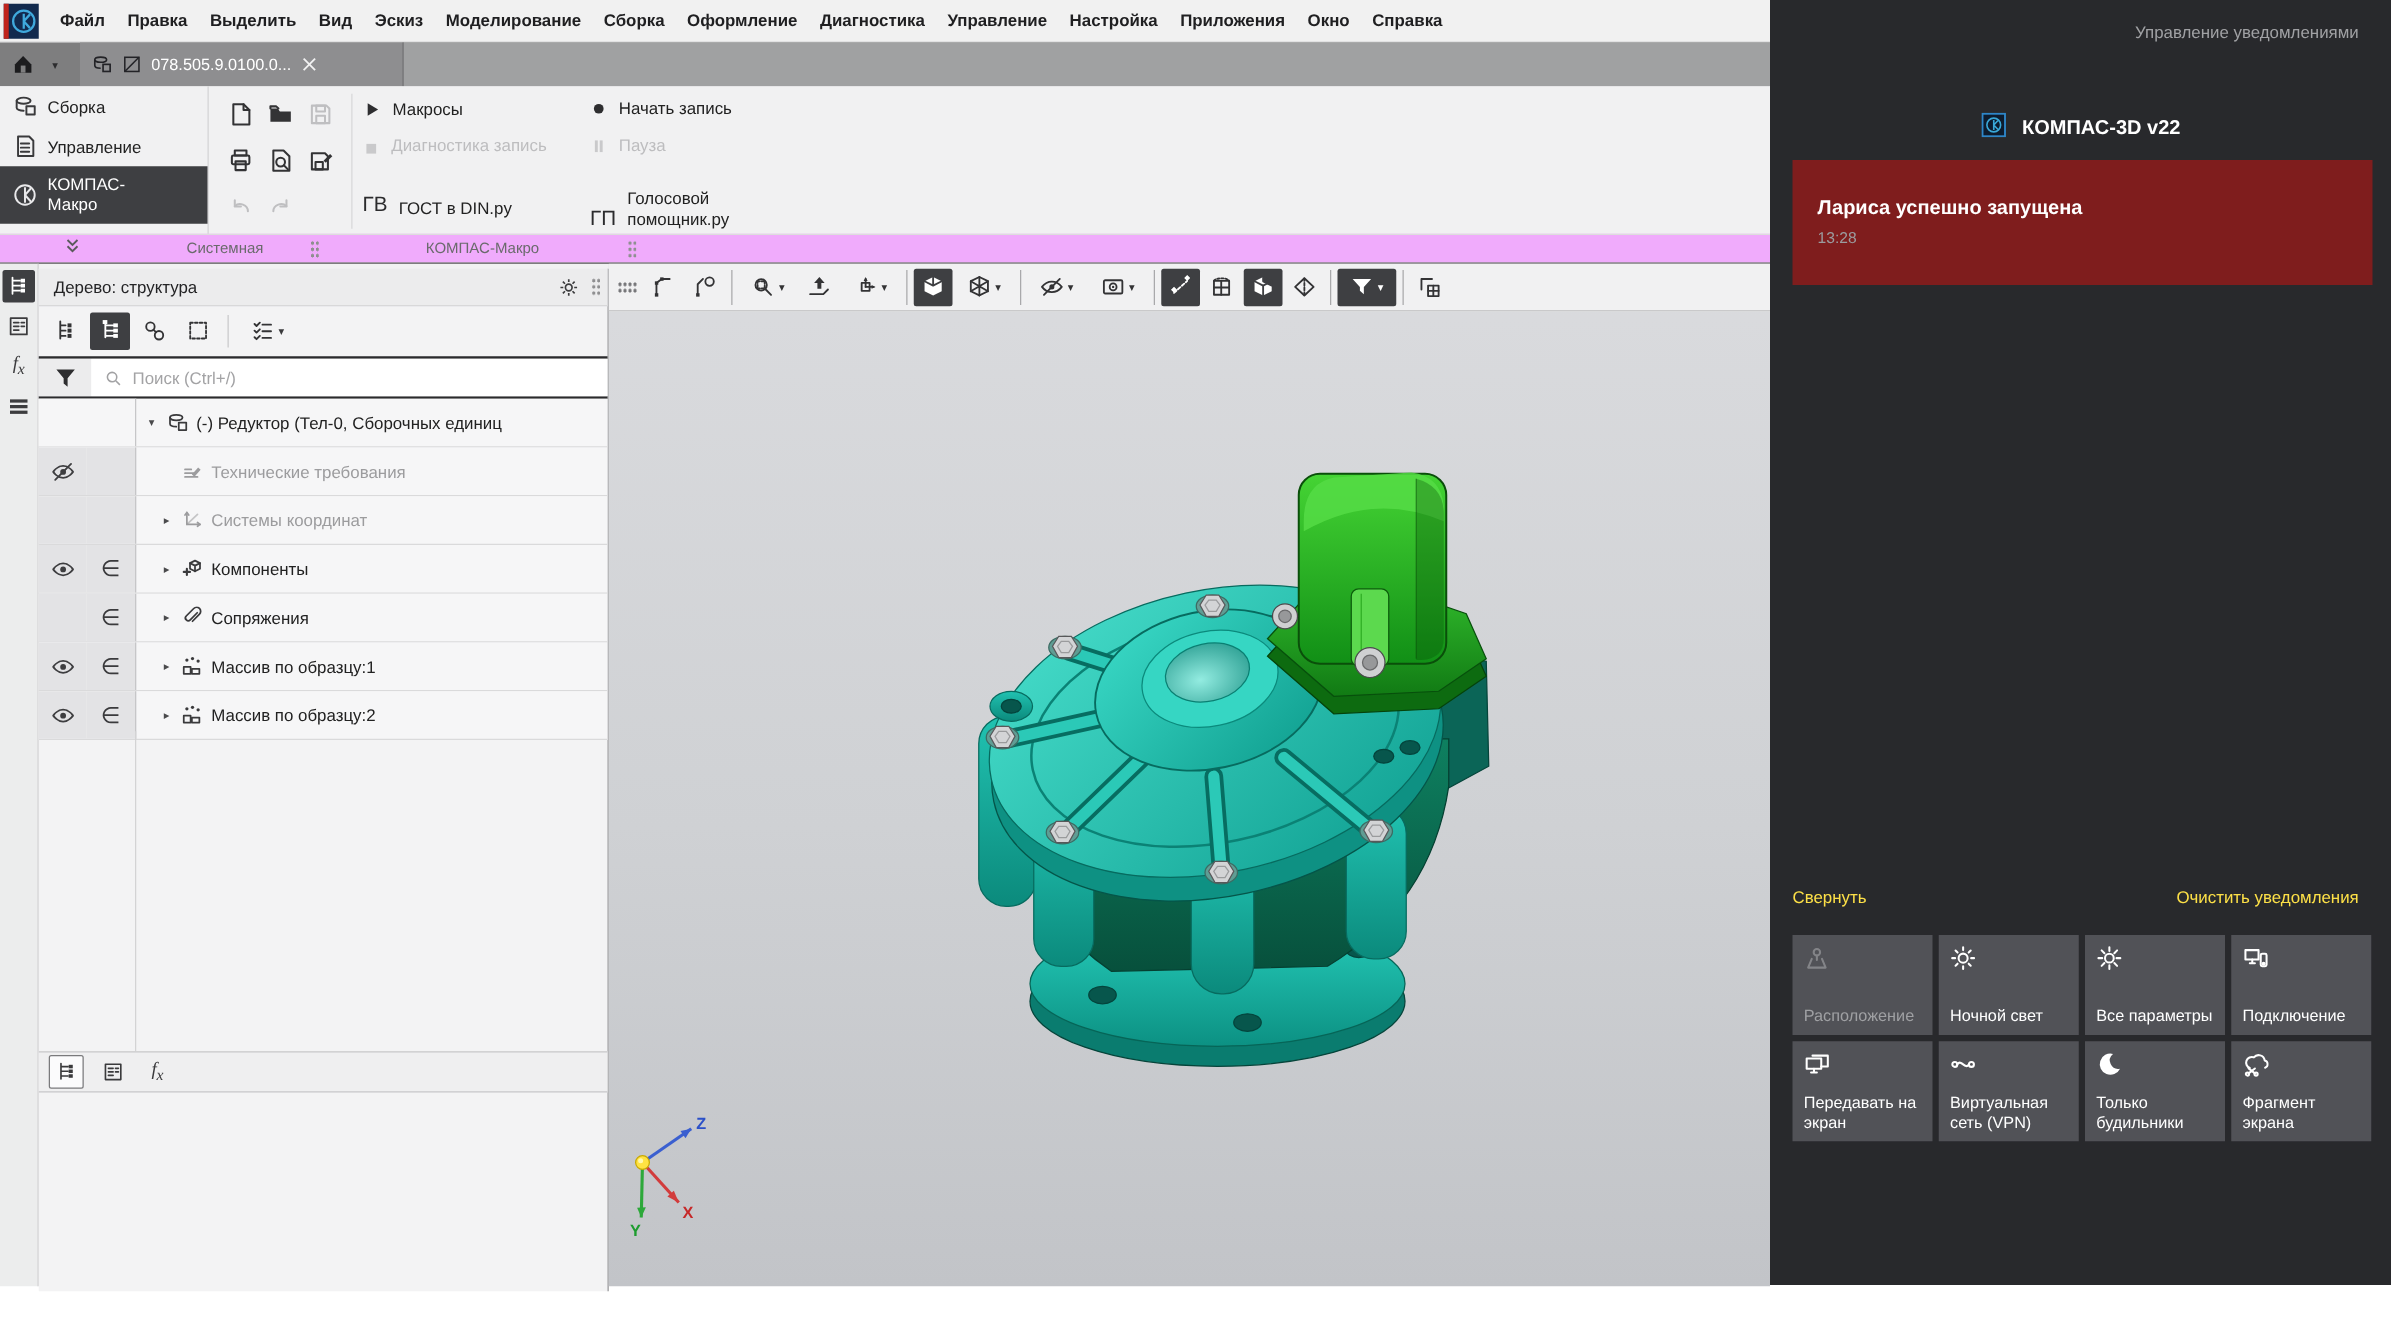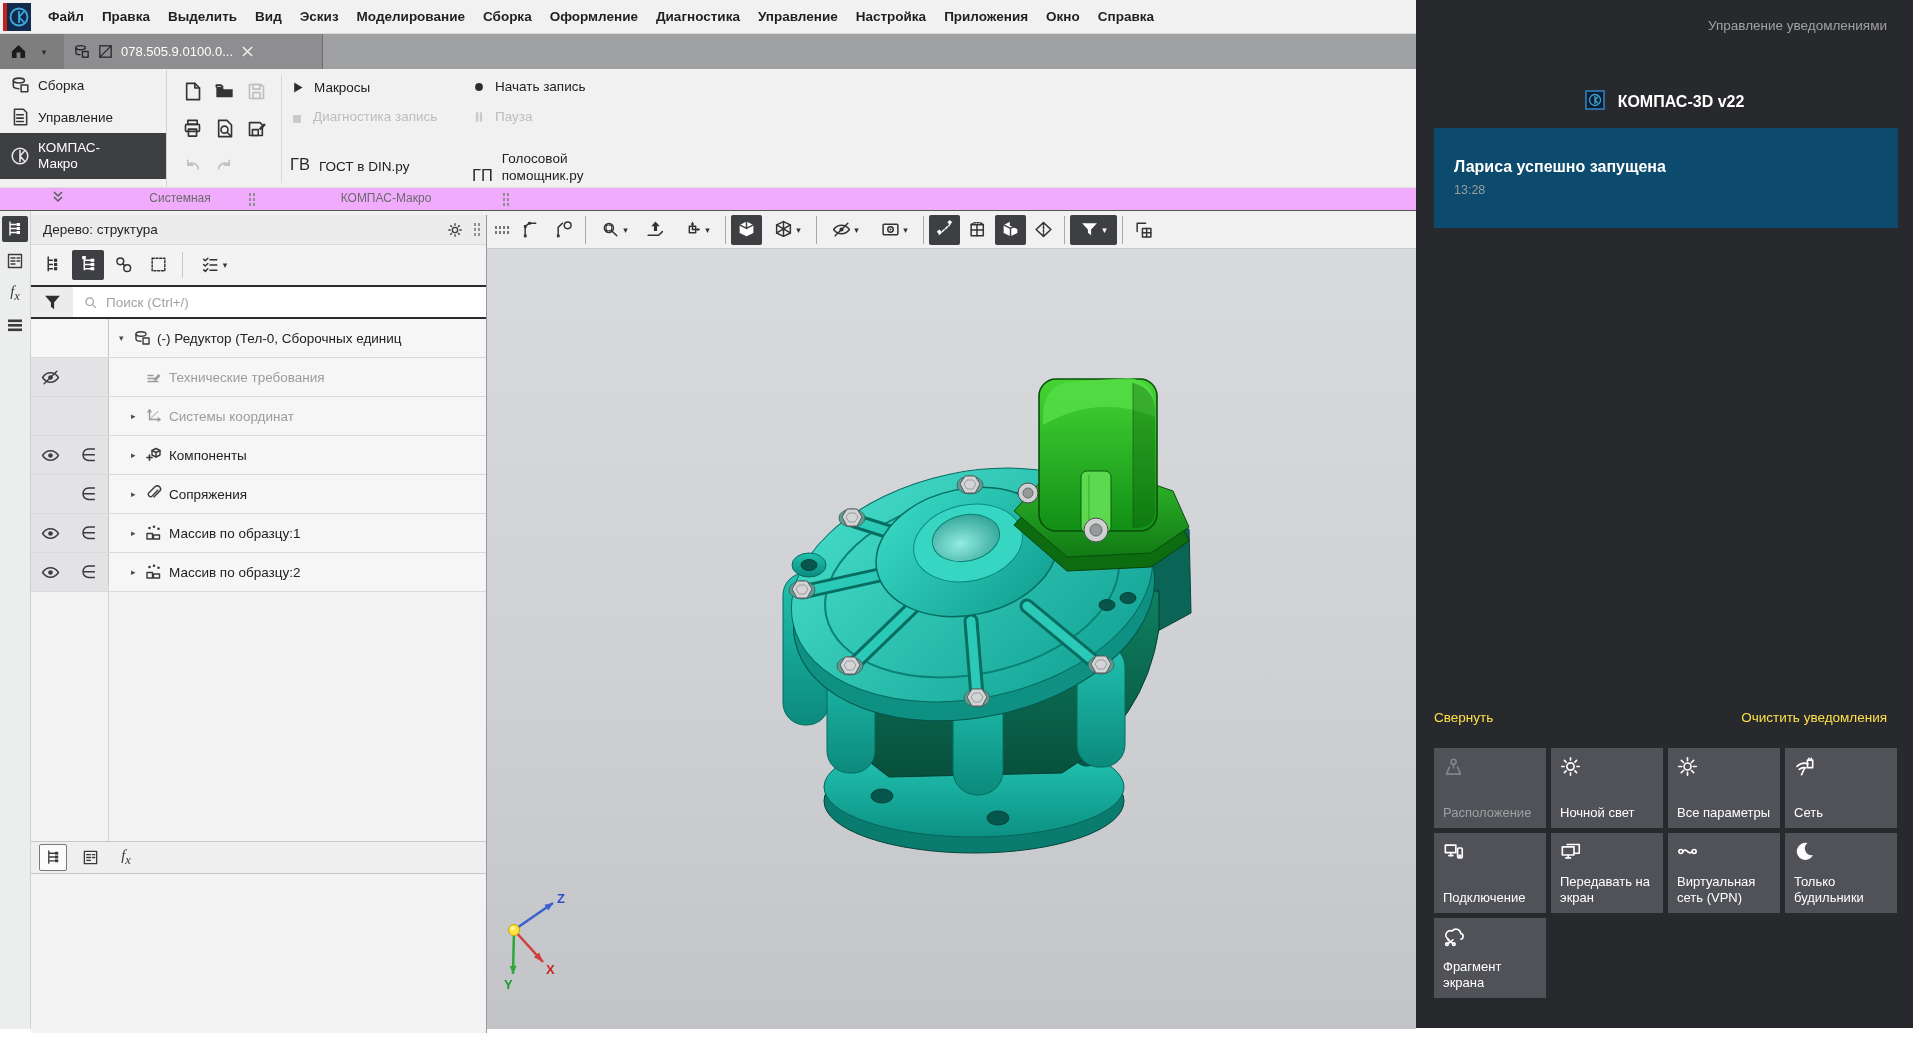--- a/index.html
+++ b/index.html
@@ -106,21 +106,21 @@
   .vt-btn.active{background:#3e3f42;color:#fff;}
   .vt-btn.withcaret{width:47px;}
   .vt-div{width:1px;height:28px;background:#a9a9ab;margin:0 3px;flex:0 0 1px;}
   .vgrip{width:16px;height:10px;background-image:radial-gradient(#77777a 1.2px,transparent 1.3px);background-size:4px 5px;margin:0 4px;flex:0 0 16px;}
   .model-svg{position:absolute;left:0;top:0;z-index:1;}
   
   .action-center{position:absolute;left:1416px;top:0;width:497px;height:1028px;background:#28292c;color:#fff;}
   .ac-manage{position:absolute;top:18px;right:26px;font-size:13.5px;color:#a0a1a4;}
   .ac-app-header{position:absolute;top:90px;left:0;width:100%;display:flex;align-items:center;justify-content:center;gap:13px;}
   .ac-app-header .nm{font-size:16px;font-weight:bold;color:#fff;}
-  .ac-toast{position:absolute;top:128px;left:18px;width:464px;height:100px;background:#0c4a6e;}
+  .ac-toast{position:absolute;top:128px;left:18px;width:464px;height:100px;background:#7f1d1d;}
   .ac-toast .tt{font-size:16px;font-weight:bold;color:#fff;margin:30px 0 0 20px;}
   .ac-toast .tm{font-size:12.5px;color:#9b9c9f;margin:7px 0 0 20px;}
   .ac-footer{position:absolute;top:710px;left:18px;right:26px;display:flex;justify-content:space-between;font-size:13.5px;color:#fde047;}
   .ac-tiles{position:absolute;top:748px;left:18px;display:grid;grid-template-columns:repeat(4,112px);grid-auto-rows:80px;gap:5px;}
   .tile{position:relative;background:#515257;color:#fff;}
   .tile .ti{position:absolute;left:9px;top:8px;display:flex;}
   .tile .tl{position:absolute;left:9px;bottom:7px;right:5px;font-size:13px;line-height:1.25;}
   .tile.disabled{color:#9fa0a3;}
   .tile.disabled .ti{opacity:.65;}
 </style>
@@ -897,30 +897,20 @@
             <svg width="21" height="21" viewBox="0 0 18 18" fill="none" stroke="currentColor" stroke-width="1.4" stroke-linecap="round" stroke-linejoin="round">
               <circle cx="9" cy="9" r="3"></circle>
               <path d="M9 1.5v2.6M9 13.9v2.6M1.5 9h2.6M13.9 9h2.6M3.7 3.7l1.9 1.9M12.4 12.4l1.9 1.9M14.3 3.7l-1.9 1.9M5.6 12.4l-1.9 1.9"></path>
             </svg>
           </span>
           <span class="tl">Все параметры</span>
         </div>
         <div class="tile">
           <span class="ti">
             <svg width="21" height="21" viewBox="0 0 18 18" fill="none" stroke="currentColor" stroke-width="1.4" stroke-linecap="round" stroke-linejoin="round">
-              <path d="M2.5 9a9 9 0 019.5-2.2M4.5 11.5a6 6 0 015.5-1.3"></path>
-              <rect x="11.5" y="3.5" width="4.5" height="6.5"></rect>
-              <path d="M12.8 2v1.5M14.8 2v1.5M6.5 16l2.5-5.5"></path>
-            </svg>
-          </span>
-          <span class="tl">Сеть</span>
-        </div>
-        <div class="tile">
-          <span class="ti">
-            <svg width="21" height="21" viewBox="0 0 18 18" fill="none" stroke="currentColor" stroke-width="1.4" stroke-linecap="round" stroke-linejoin="round">
               <rect x="2" y="3.5" width="9" height="6.5"></rect>
               <path d="M5 12.5h3.5M6.7 10v2.5"></path>
               <rect x="12.5" y="6" width="4" height="8.5" rx="1"></rect>
               <circle cx="14.5" cy="12.8" r="0.7" fill="currentColor"></circle>
             </svg>
           </span>
           <span class="tl">Подключение</span>
         </div>
         <div class="tile">
           <span class="ti">

